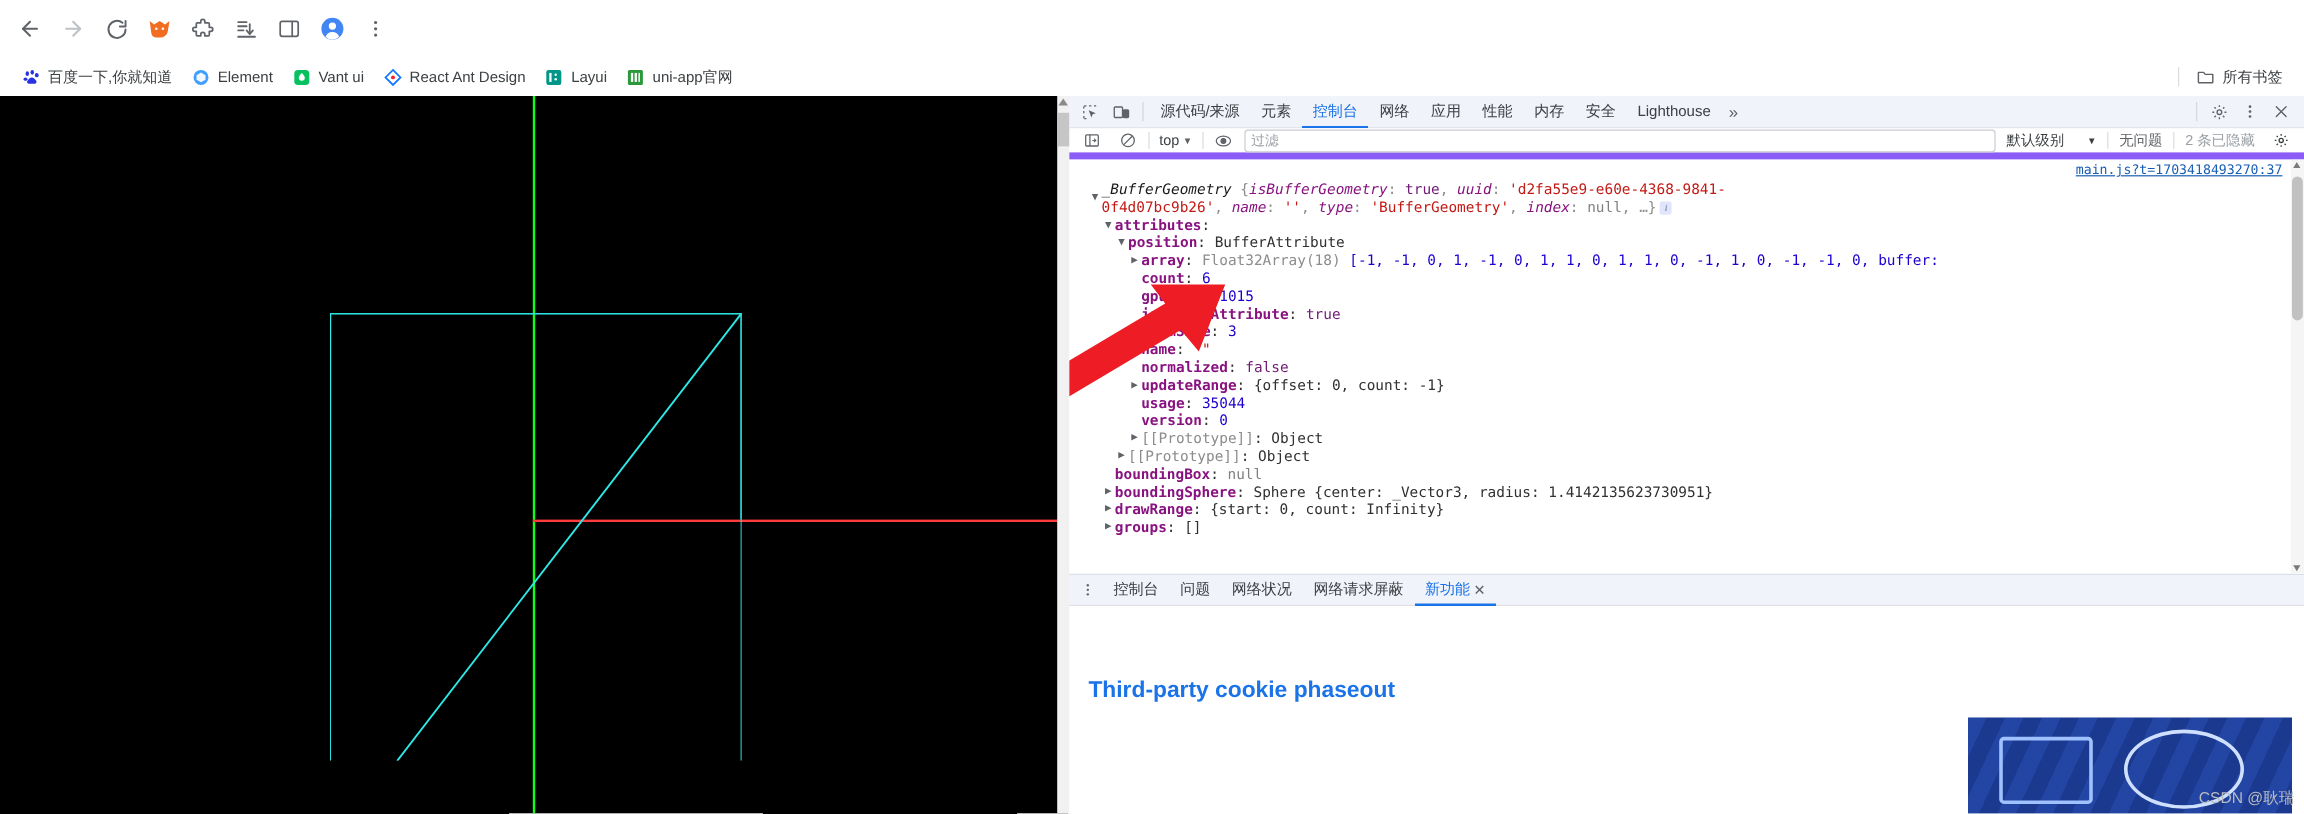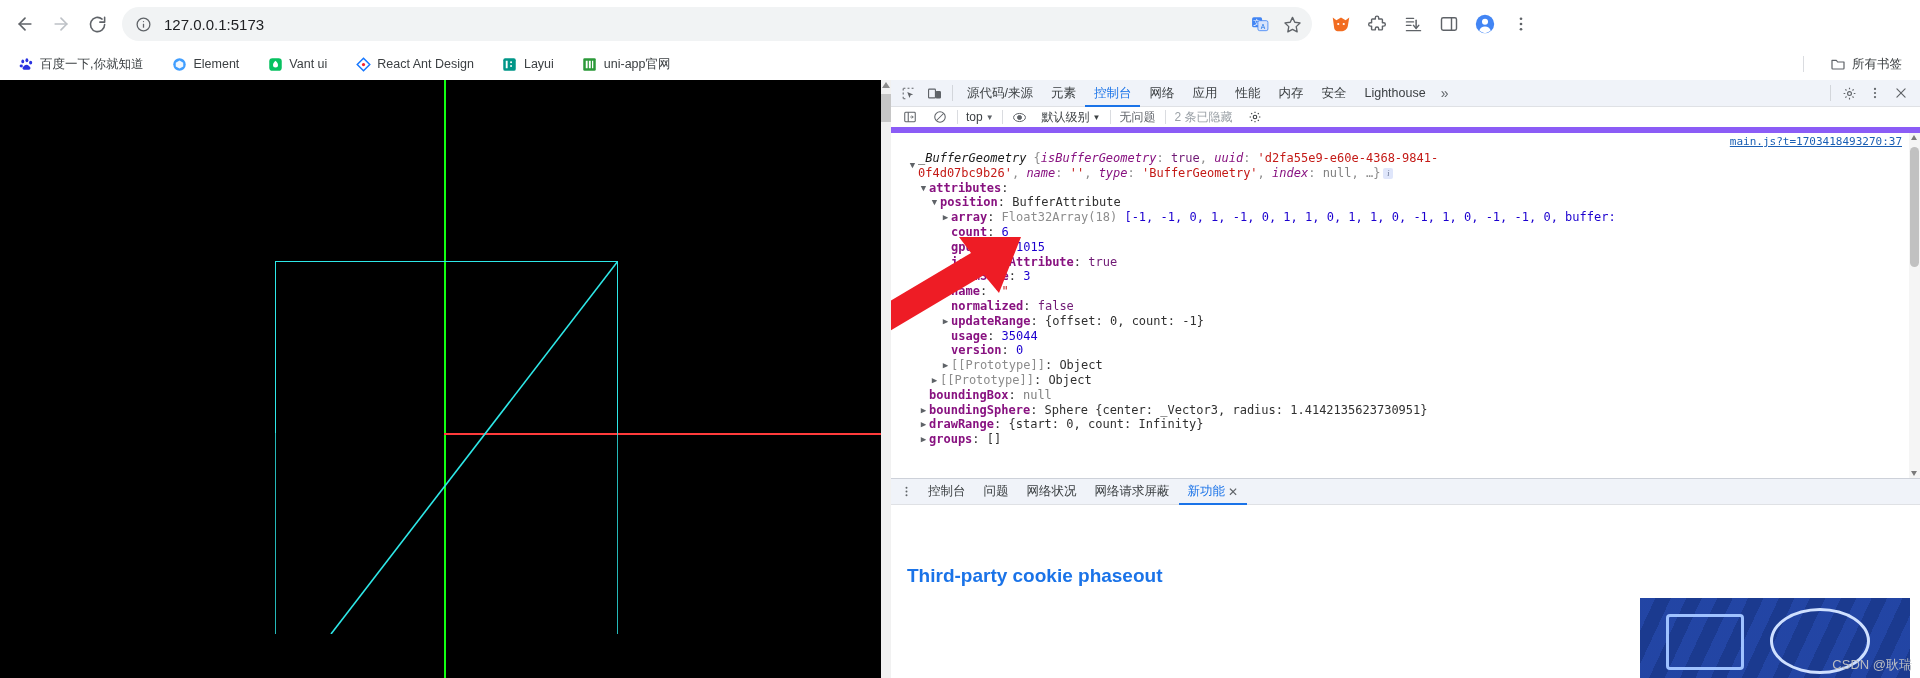--- a/index.html
+++ b/index.html
@@ -39,21 +39,21 @@
   }
   .omni-right { display:flex; align-items:center; gap: 4px; }
   .omni-act { width: 28px; height: 28px; display:flex; align-items:center; justify-content:center; color:#5f6368; }
   .toolbar-right { display: flex; align-items: center; gap: 2px; padding-right: 2px; }
   .tb-btn { width: 34px; height: 34px; display:flex; align-items:center; justify-content:center; color:#5f6368; flex:none;}
 
   
   .bookmarks {
     position: absolute; top: 48px; left: 0; width: 1920px; height: 32px;
     display: flex; align-items: center; padding: 0 10px;
-    background: #fff; gap: 12px;
+    background: #fff; gap: 0px;
   }
   .bm {
     display: flex; align-items: center; gap: 6px;
     padding: 3px 8px; border-radius: 4px; white-space: nowrap;
   }
   .bm-label { font-size: 12.5px; color: #3c4043; }
   .bm-ico { width: 16px; height: 16px; flex: none; display:flex; align-items:center; justify-content:center; }
   .bm-spacer { flex: 1; }
   .bm-divider { width:1px; height:16px; background:#dadce0; margin:0 6px; }
 
@@ -98,21 +98,21 @@
     height: 26px; background: #fff; border-bottom: 6px solid #8b5cf6;
     display:flex; align-items:center; padding: 0 6px; gap: 4px; flex:none;
   }
   .ctx-select { font-size: 12px; color: #3c4043; display:flex; align-items:center; gap:3px; padding: 0 4px;}
   .filter-input {
     flex: 1; height: 19px; border: 1px solid #c9ccd1; border-radius: 3px;
     font-size: 11.5px; color: #5f6368; padding: 0 5px; background:#fff;
     display:flex; align-items:center;
   }
   .filter-ph { color: #9aa0a6; font-size: 11.5px;}
-  .lvl { font-size: 12px; color:#3c4043; display:flex; align-items:center; gap:3px; padding:0 5px;}
+  .lvl { font-size: 12px; color:#3c4043; display:flex; align-items:center; gap:19px; padding:0 5px;}
   .tb-sep { width:1px;height:14px;background:#dadce0;}
   .muted { font-size: 12px; color:#5f6368; padding: 0 5px; white-space:nowrap;}
   .muted2 { font-size: 12px; color:#9aa0a6; padding: 0 5px; white-space:nowrap;}
 
   
   .console {
     flex: 1; position: relative; overflow: hidden; background: #fff;
     font-family: "DejaVu Sans Mono", monospace; font-size: 12px;
   }
   .src-link {
@@ -205,45 +205,20 @@
             <polyline points="12 5 19 12 12 19"></polyline>
           </svg>
       </div>
       <div class="nav-btn">
         <svg width="19" height="19" viewBox="0 0 24 24" fill="none" stroke="currentColor" stroke-width="2" stroke-linecap="round" stroke-linejoin="round">
             <path d="M21 12a9 9 0 1 1-3.2-6.9"></path>
             <polyline points="21 3 21 9 15 9"></polyline>
           </svg>
       </div>
 
-      <div class="omnibox">
-        <div class="omni-icon">
-          <svg width="17" height="17" viewBox="0 0 24 24" fill="none" stroke="currentColor" stroke-width="1.8">
-              <circle cx="12" cy="12" r="9"></circle>
-              <line x1="12" y1="11" x2="12" y2="16.5"></line>
-              <circle cx="12" cy="7.8" r="0.9" fill="currentColor" stroke="none"></circle>
-            </svg>
-        </div>
-        <div class="omni-url">127.0.0.1:5173</div>
-        <div class="omni-right">
-          <div class="omni-act">
-            <svg width="20" height="20" viewBox="0 0 24 24">
-                <rect x="2.5" y="4" width="12" height="12" rx="2" fill="#4285f4"></rect>
-                <text x="8.5" y="13.5" font-size="9" fill="#fff" text-anchor="middle" font-family="Liberation Sans, sans-serif">文</text>
-                <rect x="9.5" y="8" width="12" height="12" rx="2" fill="#d9e4fb" stroke="#4285f4" stroke-width="1"></rect>
-                <text x="15.5" y="17.5" font-size="8" fill="#1a73e8" text-anchor="middle" font-family="Liberation Sans, sans-serif">A</text>
-              </svg>
-          </div>
-          <div class="omni-act">
-            <svg width="19" height="19" viewBox="0 0 24 24" fill="none" stroke="currentColor" stroke-width="1.7" stroke-linejoin="round">
-                <polygon points="12 3 14.9 9.2 21.5 10 16.7 14.7 17.9 21.3 12 18.1 6.1 21.3 7.3 14.7 2.5 10 9.1 9.2"></polygon>
-              </svg>
-          </div>
-        </div>
-      </div>
 
       <div class="toolbar-right">
         <div class="tb-btn">
           <svg width="22" height="22" viewBox="0 0 24 24">
               <path d="M3 5l4 3 5-3 5 3 4-3-1.5 9c-.5 4-4 6-7.5 6S5 20 4.5 16z" fill="#f26d21"></path>
               <circle cx="9" cy="12" r="1.2" fill="#fff"></circle>
               <circle cx="15" cy="12" r="1.2" fill="#fff"></circle>
             </svg>
         </div>
         <div class="tb-btn">
@@ -454,20 +429,23 @@
         <span>top</span>
         <span style="font-size:8px;color:#5f6368;">▼</span>
       </div>
       <div class="tb-sep"></div>
       <div class="dt-icbtn">
         <svg width="15" height="15" viewBox="0 0 24 24" fill="none" stroke="#5f6368" stroke-width="1.6">
             <ellipse cx="12" cy="12" rx="9.5" ry="6.5"></ellipse>
             <circle cx="12" cy="12" r="3.2" fill="#5f6368"></circle>
           </svg>
       </div>
+      <div class="filter-input">
+        <span class="filter-ph">过滤</span>
+      </div>
       <div class="lvl">
         <span>默认级别</span>
         <span style="font-size:8px;">▼</span>
       </div>
       <div class="tb-sep"></div>
       <div class="muted">无问题</div>
       <div class="tb-sep"></div>
       <div class="muted2">2 条已隐藏</div>
       <div class="dt-icbtn">
         <svg width="14" height="14" viewBox="0 0 24 24" fill="none" stroke="#3c4043" stroke-width="1.9">

